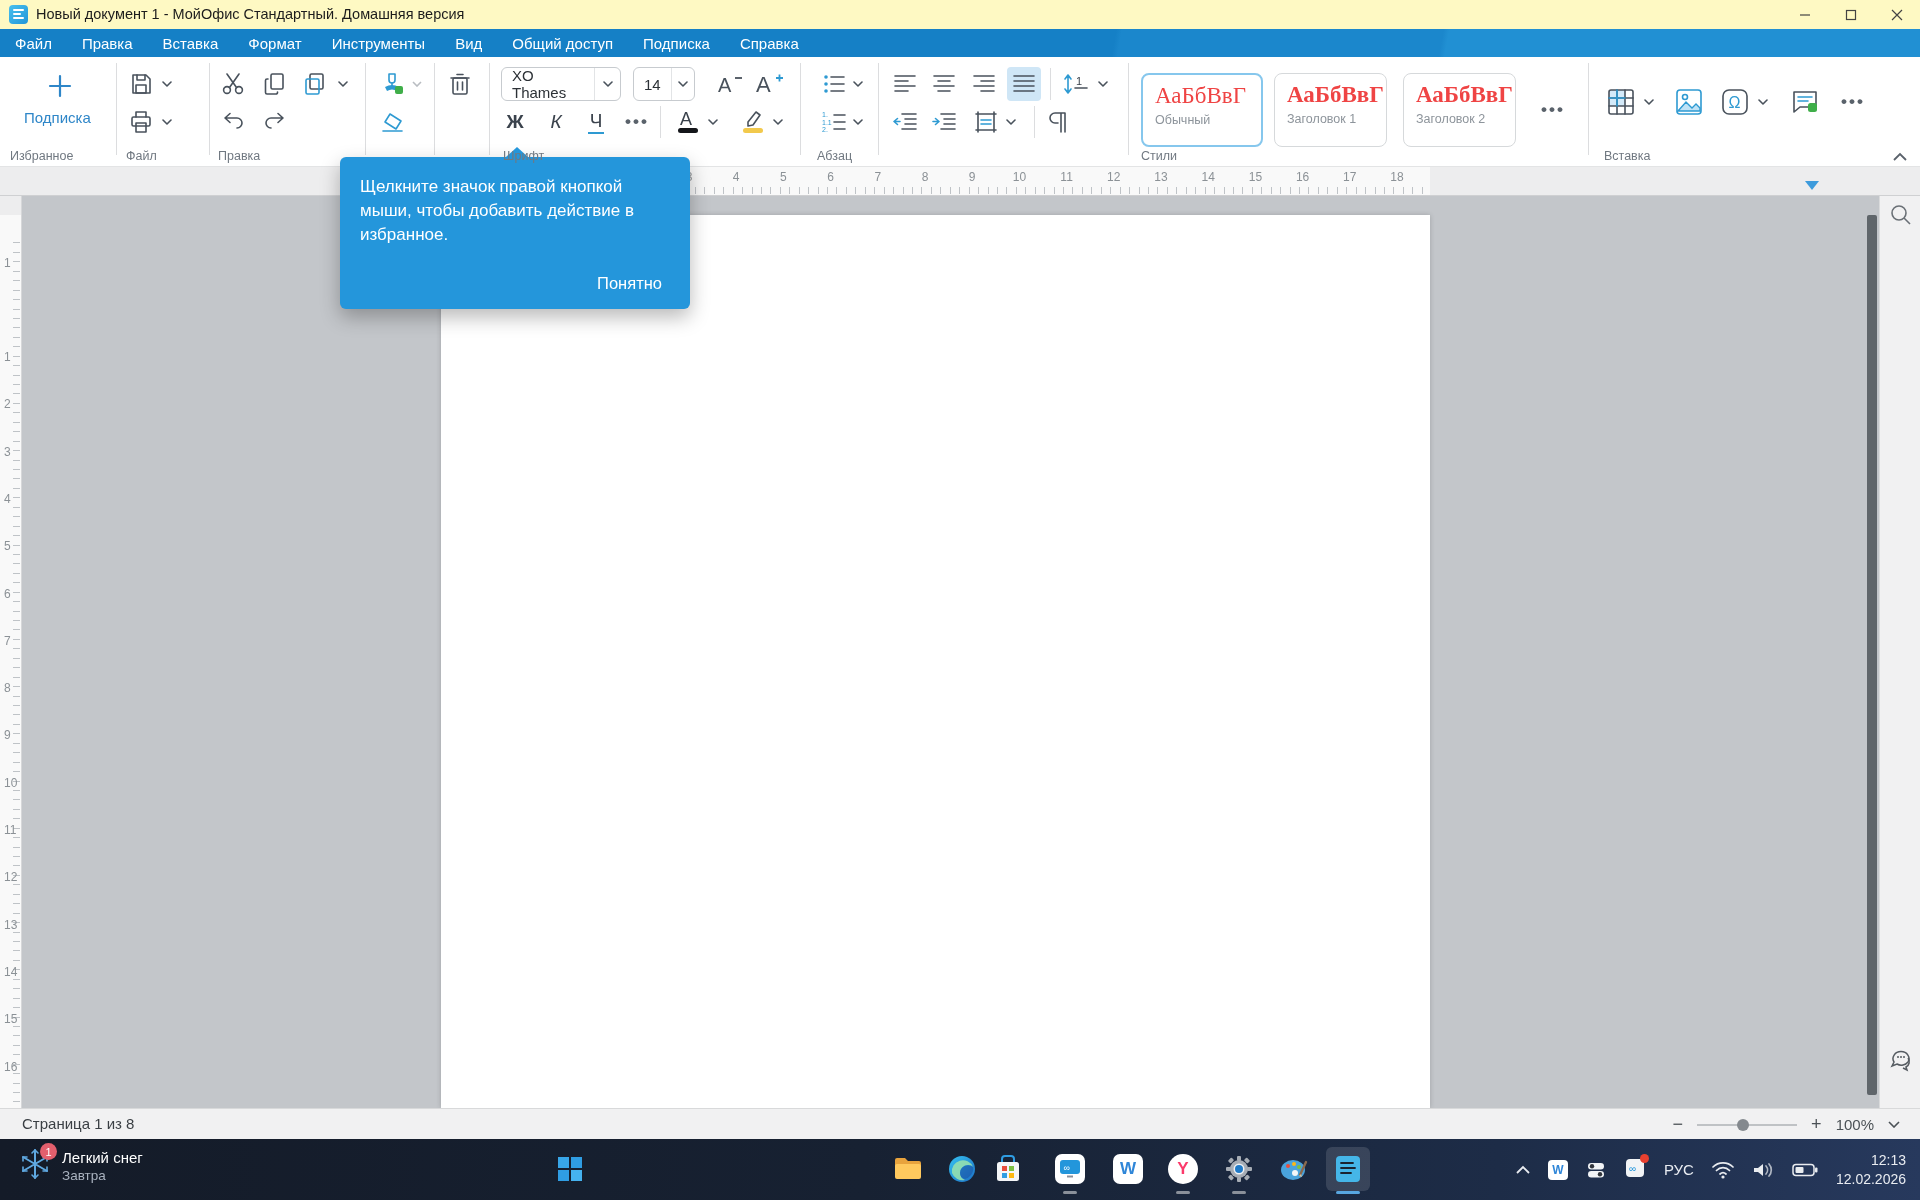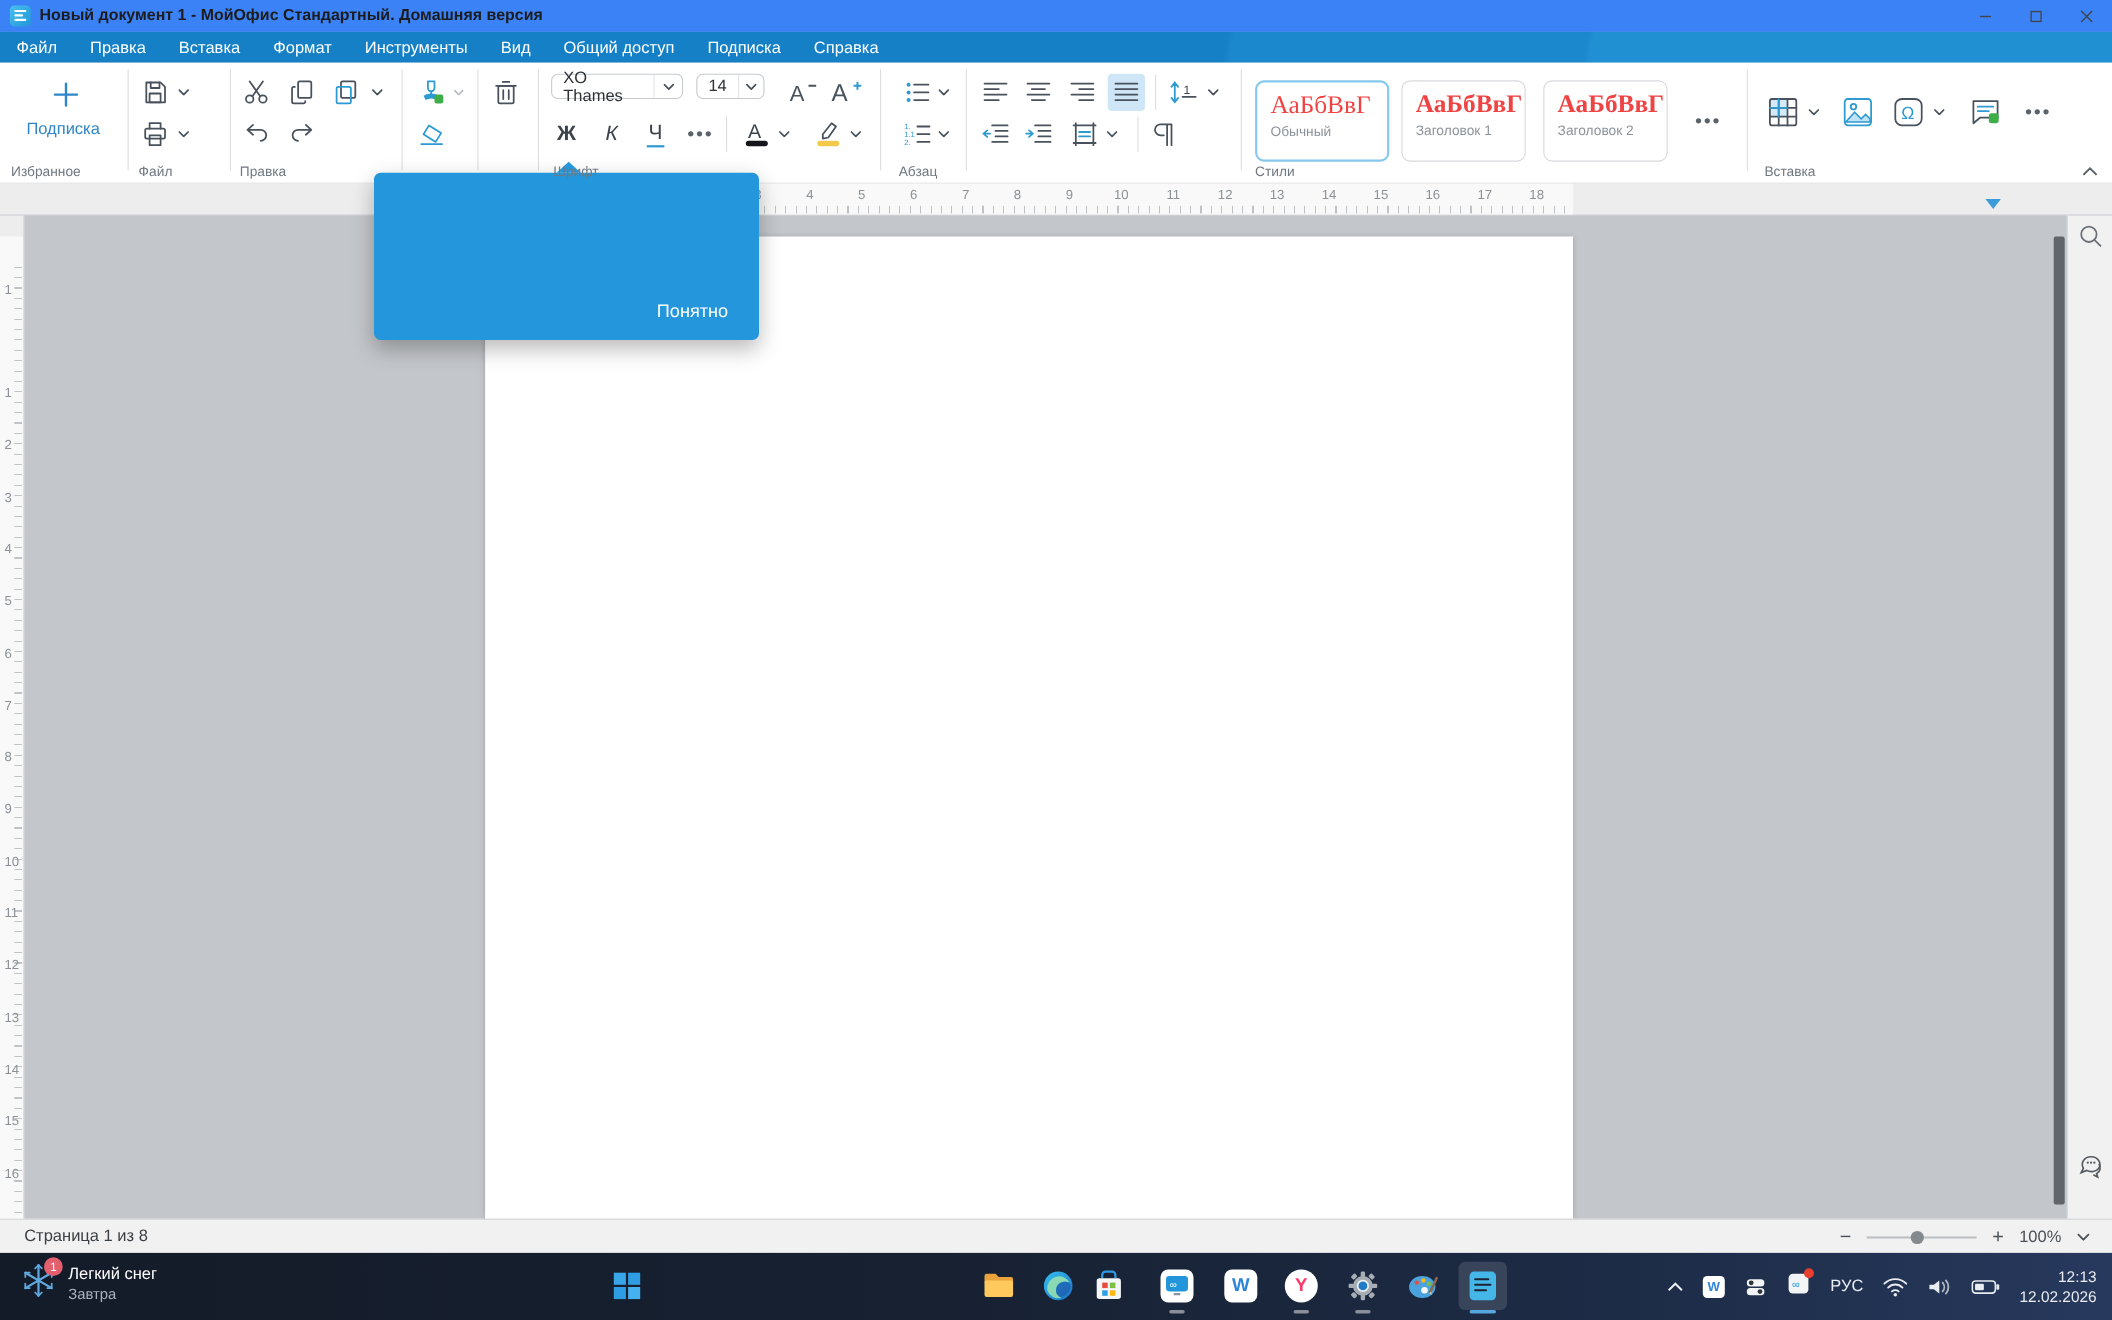--- a/index.html
+++ b/index.html
@@ -1,21 +1,21 @@
 <!DOCTYPE html>
 <html><head>
 <meta charset="utf-8">
 <style>
   html,body{margin:0;padding:0;width:1920px;height:1200px;overflow:hidden;
     font-family:"Liberation Sans","DejaVu Sans",sans-serif;background:#c3c6ca;}
   *{box-sizing:border-box;}
   .abs{position:absolute;}
 
   
-  #titlebar{position:absolute;left:0;top:0;width:1920px;height:29px;background:#3b82f6;font-weight:bold;}
+  #titlebar{position:absolute;left:0;top:0;width:1920px;height:29px;background:#fef9c3;}
   #app-icon{position:absolute;left:9px;top:5px;width:19px;height:19px;border-radius:4px;
     background:linear-gradient(135deg,#49c0ee,#2196d8);}
   #app-icon i{position:absolute;left:4px;height:2px;background:#fff;border-radius:1px;}
   #win-title{position:absolute;left:36px;top:6px;font-size:14.5px;color:#1c1c1c;}
   .wbtn{position:absolute;top:0;width:46px;height:29px;display:flex;align-items:center;justify-content:center;
     color:#444;font-size:13px;}
   
   #menubar{position:absolute;left:0;top:29px;width:1920px;height:28px;
     background:linear-gradient(100deg,#1580c6 58%,#1b87cc 58.3%,#1b87cc 75%,#2190d3 75.3%);
     display:flex;align-items:center;color:#fff;font-size:15px;}
@@ -25,21 +25,21 @@
   #toolbar{position:absolute;left:0;top:57px;width:1920px;height:110px;background:#fff;border-bottom:1px solid #e3e4e5;}
   .gdiv{position:absolute;top:6px;width:1px;height:92px;background:#dcdddf;}
   .sdiv{position:absolute;width:1px;height:32px;background:#dcdddf;}
   .glabel{position:absolute;top:92px;font-size:12.5px;color:#707881;}
   .tb{position:absolute;width:34px;height:34px;display:flex;align-items:center;justify-content:center;border-radius:4px;}
   .r1{top:10px;} .r2{top:48px;}
   .chev{position:absolute;width:14px;height:34px;display:flex;align-items:center;justify-content:center;}
   .ic{stroke:#49525c;fill:none;stroke-width:1.6;stroke-linecap:round;stroke-linejoin:round;}
   .icb{stroke:#2e9ad2;}
   .seltog{background:#cfe6f6;}
-  .combo{position:absolute;top:10px;height:23px;border:1px solid #c7cbcf;border-radius:6px;background:#fff;
+  .combo{position:absolute;top:10px;height:34px;border:1px solid #c7cbcf;border-radius:6px;background:#fff;
     display:flex;align-items:center;font-size:15px;color:#2c3136;}
   .combo .cv{flex:1;padding:0 10px;}
   .combo .cc{width:26px;height:100%;border-left:1px solid #e2e4e6;display:flex;align-items:center;justify-content:center;}
   .bigletter{font-size:19px;color:#3a424c;font-weight:bold;}
   .stylecard{position:absolute;top:16px;height:74px;background:#fff;border:1px solid #d6d9db;border-radius:8px;
     overflow:hidden;padding:8px 12px 0 12px;}
   .stylecard.sel{border:2px solid #86c7ed;}
   .ssample{font-family:"Liberation Serif","DejaVu Serif",serif;font-size:23px;color:#ef4444;white-space:nowrap;}
   .sname{font-size:12.5px;color:#8d949b;margin-top:4px;white-space:nowrap;}
   .dots{color:#5a626b;font-size:17px;letter-spacing:2px;font-weight:bold;}
@@ -535,20 +535,21 @@
           <circle cx="12" cy="13" r="1" fill="#555b61"></circle>
           <circle cx="15" cy="13" r="1" fill="#555b61"></circle>
           <circle cx="18" cy="13" r="1" fill="#555b61"></circle>
         </svg>
     </div>
   </div>
 </div>
 
 <div id="tooltip">
   <div class="arrow"></div>
+  <div class="ttext">Щелкните значок правой кнопкой мыши, чтобы добавить действие в избранное.</div>
   <div class="tbtn">Понятно</div>
 </div>
 
 <div id="statusbar">
   <div class="abs" style="left:22px;top:6px">Страница 1 из 8</div>
   <div id="zoomwrap">
     <span style="font-size:18px">−</span>
     <span id="ztrack">
         <span id="zknob"></span>
       </span>

